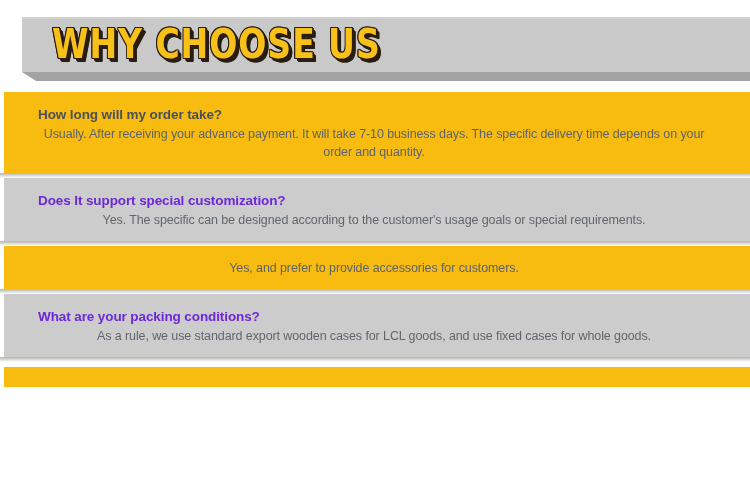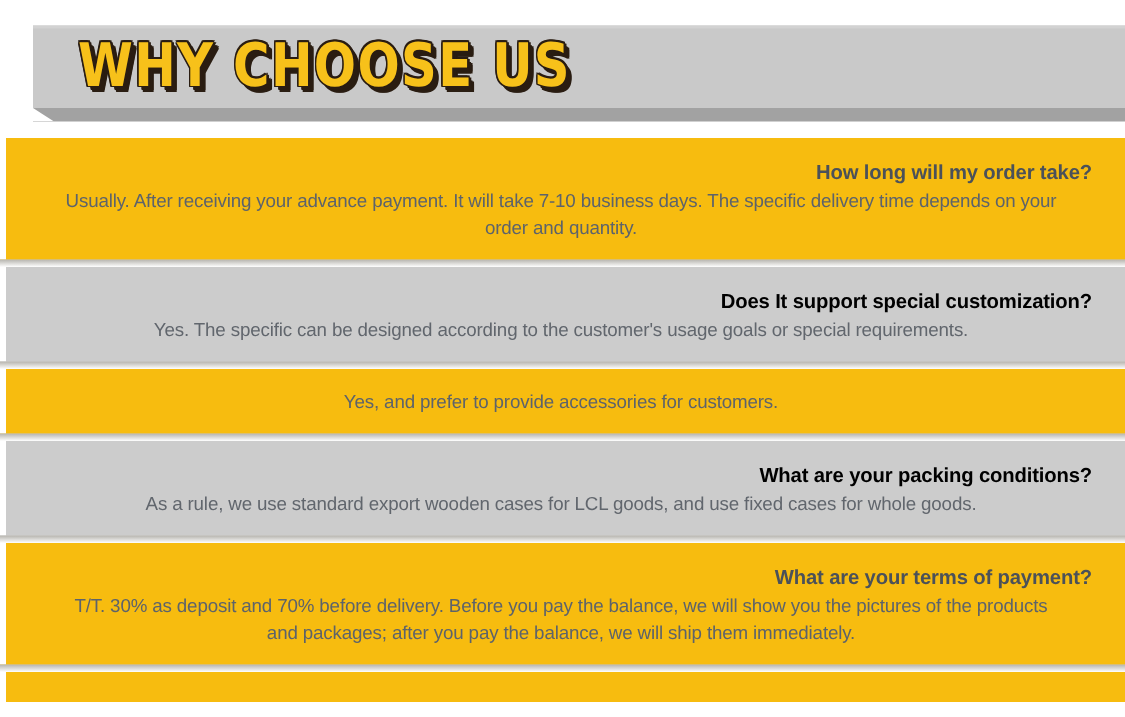--- a/index.html
+++ b/index.html
@@ -105,33 +105,32 @@
     background:#ffffff;
   }
 
   .faq-q {
     font-size:13.5px;
     font-weight:bold;
     line-height:19px;
     color:#4a5058;
     letter-spacing:-0.1px;
     margin-bottom:1px;
-    text-align:right;
   }
   .faq-a {
     font-size:12.5px;
     line-height:18px;
     color:#5a6068;
     letter-spacing:-0.1px;
     max-width:672px;
     text-align:center;
   }
   .faq-item.amber .faq-q { color:#4b5159; }
   .faq-item.amber .faq-a { color:#5d636b; }
-  .faq-item.grey  .faq-q { color:#000000; }
+  .faq-item.grey  .faq-q { color:#6d28d9; }
   .faq-item.grey  .faq-a { color:#61666d; }
 
   
   .faq-item.clipped { padding-bottom:0; height:20px; overflow:hidden; }
 </style>
 </head>
 <body>
 
 <div class="banner-wrap">
   <div class="banner-face"></div>
@@ -159,21 +158,17 @@
     <div class="faq-a">Yes, and prefer to provide accessories for customers.</div>
   </div>
   <div class="faq-sep"></div>
 
   <div class="faq-item grey">
     <div class="faq-q">What are your packing conditions?</div>
     <div class="faq-a">As a rule, we use standard export wooden cases for LCL goods, and use fixed cases for whole goods.</div>
   </div>
   <div class="faq-sep"></div>
 
-  <div class="faq-item amber">
-    <div class="faq-q">What are your terms of payment?</div>
-    <div class="faq-a">T/T. 30% as deposit and 70% before delivery. Before you pay the balance, we will show you the pictures of the products and packages; after you pay the balance, we will ship them immediately.</div>
-  </div>
   <div class="faq-sep"></div>
 
   <div class="faq-item amber clipped"></div>
 
 </div>
 
 </body></html>

